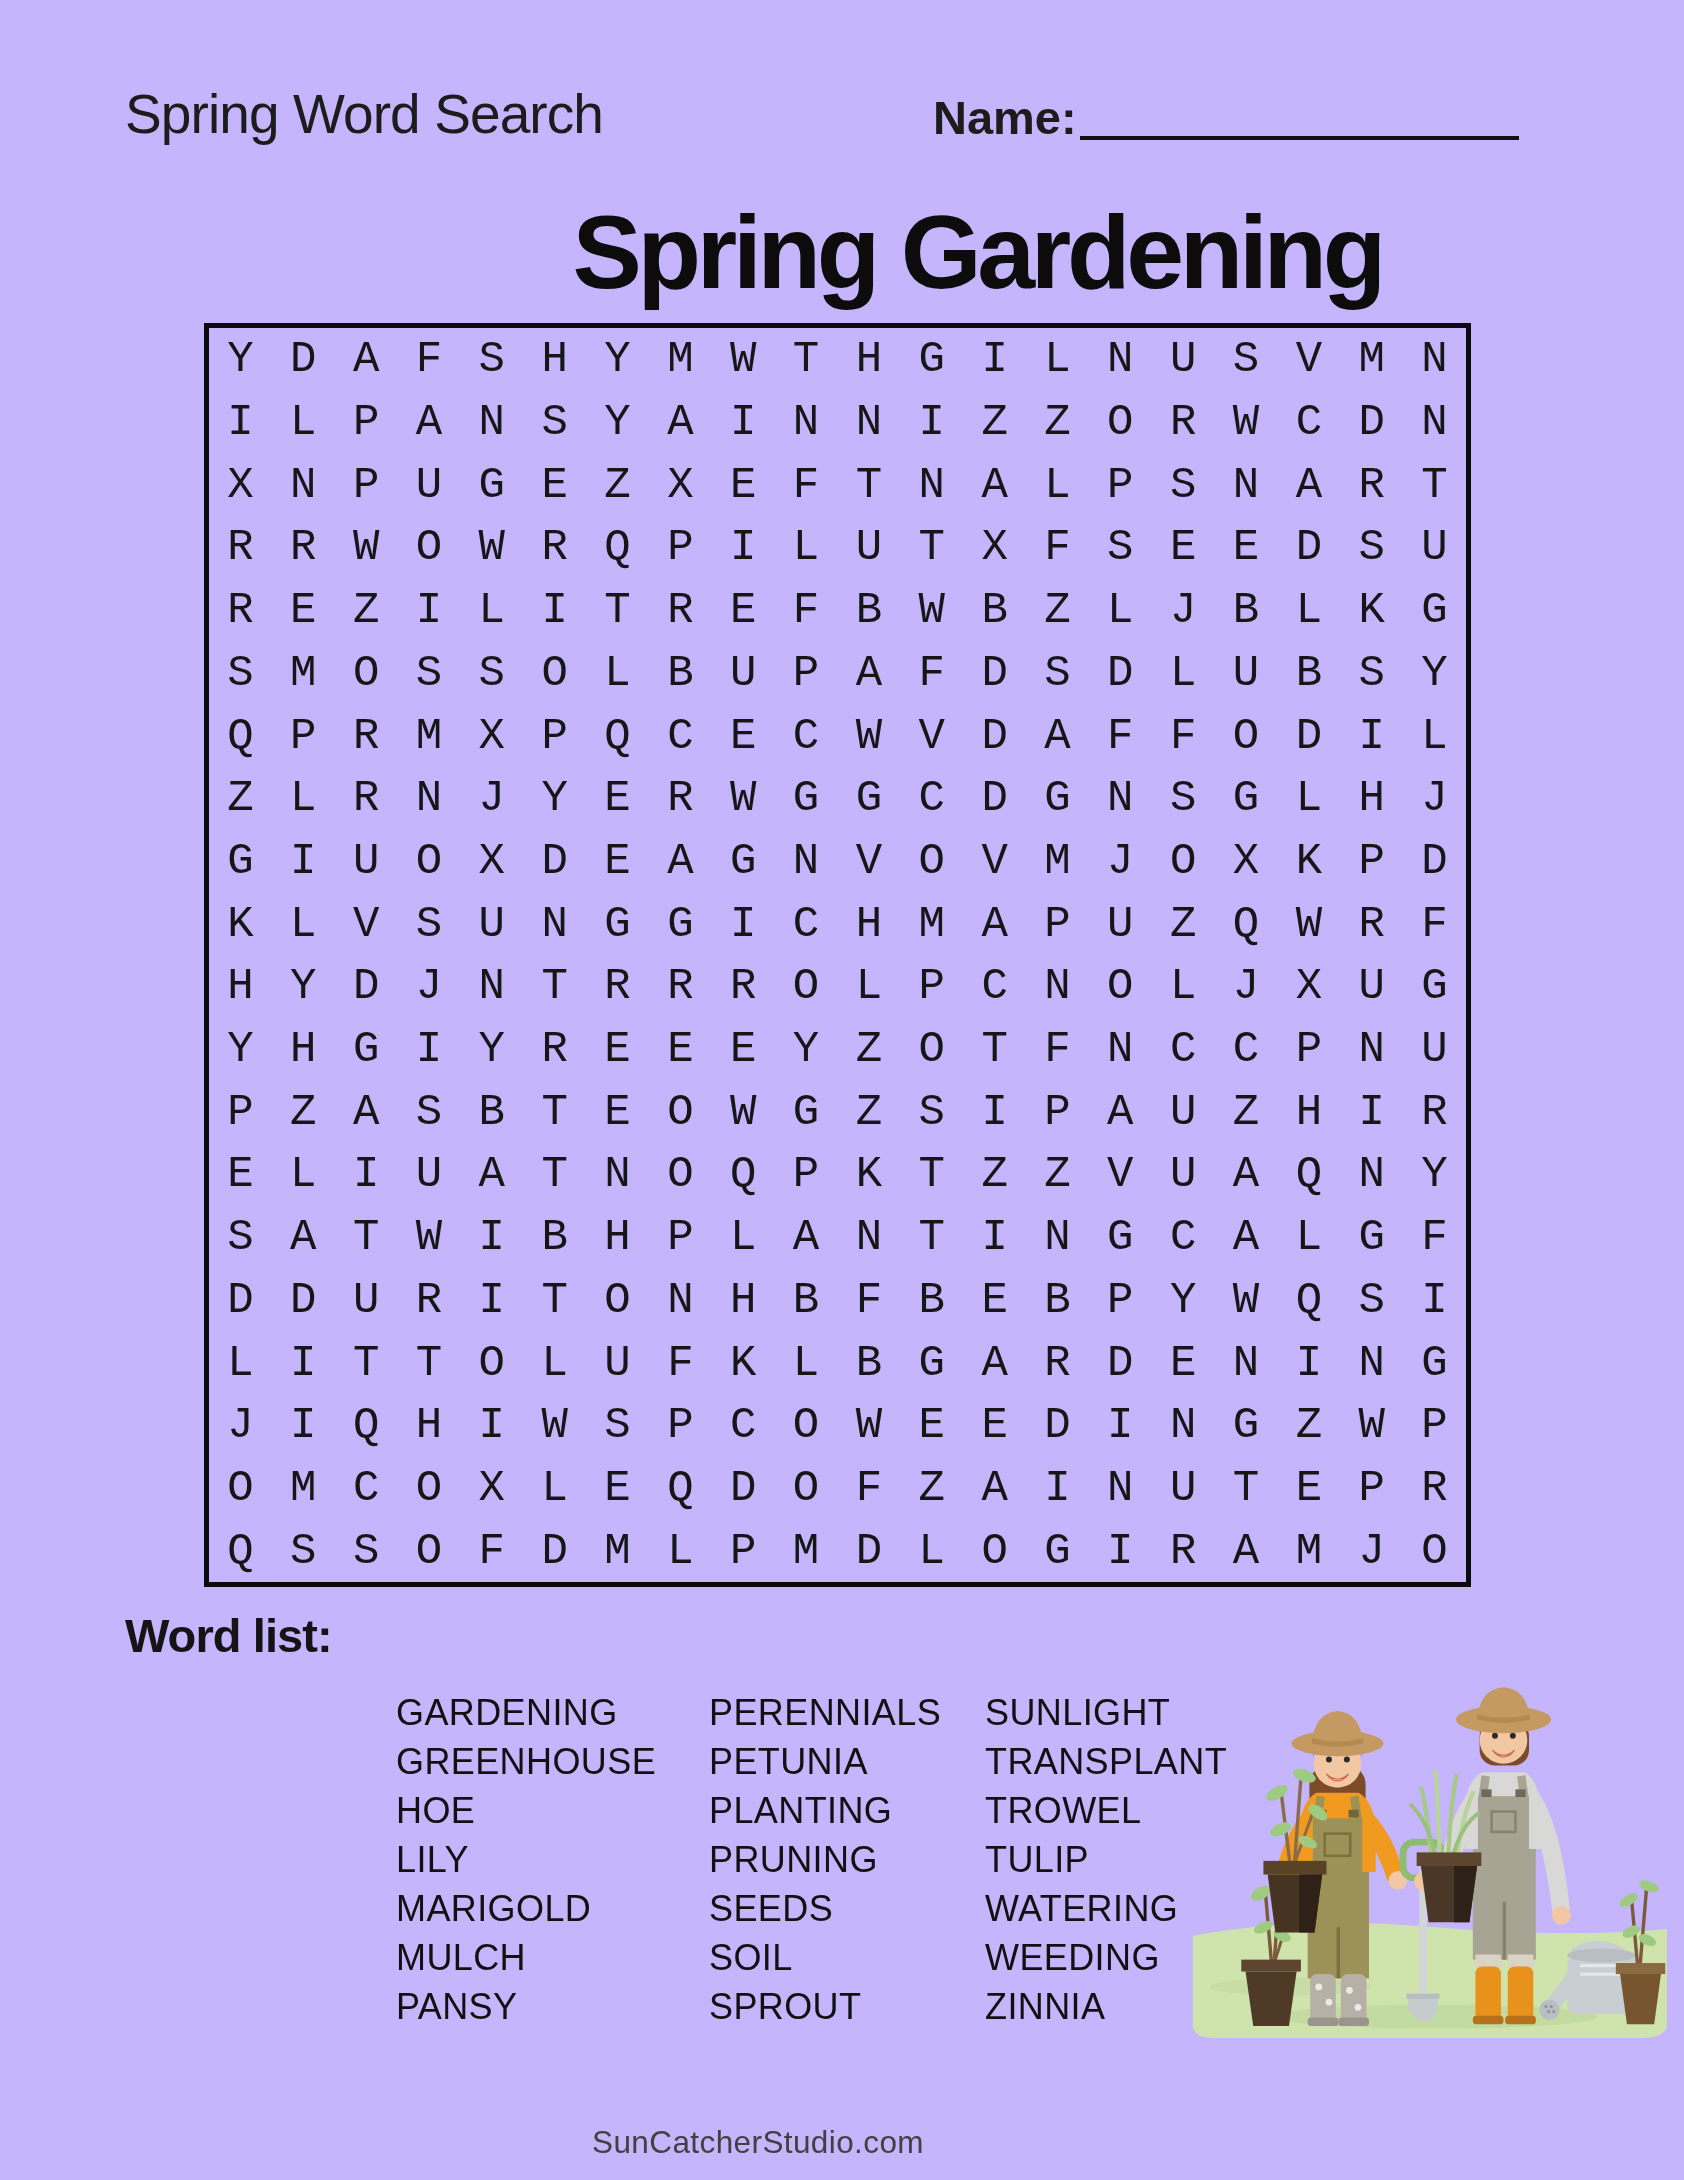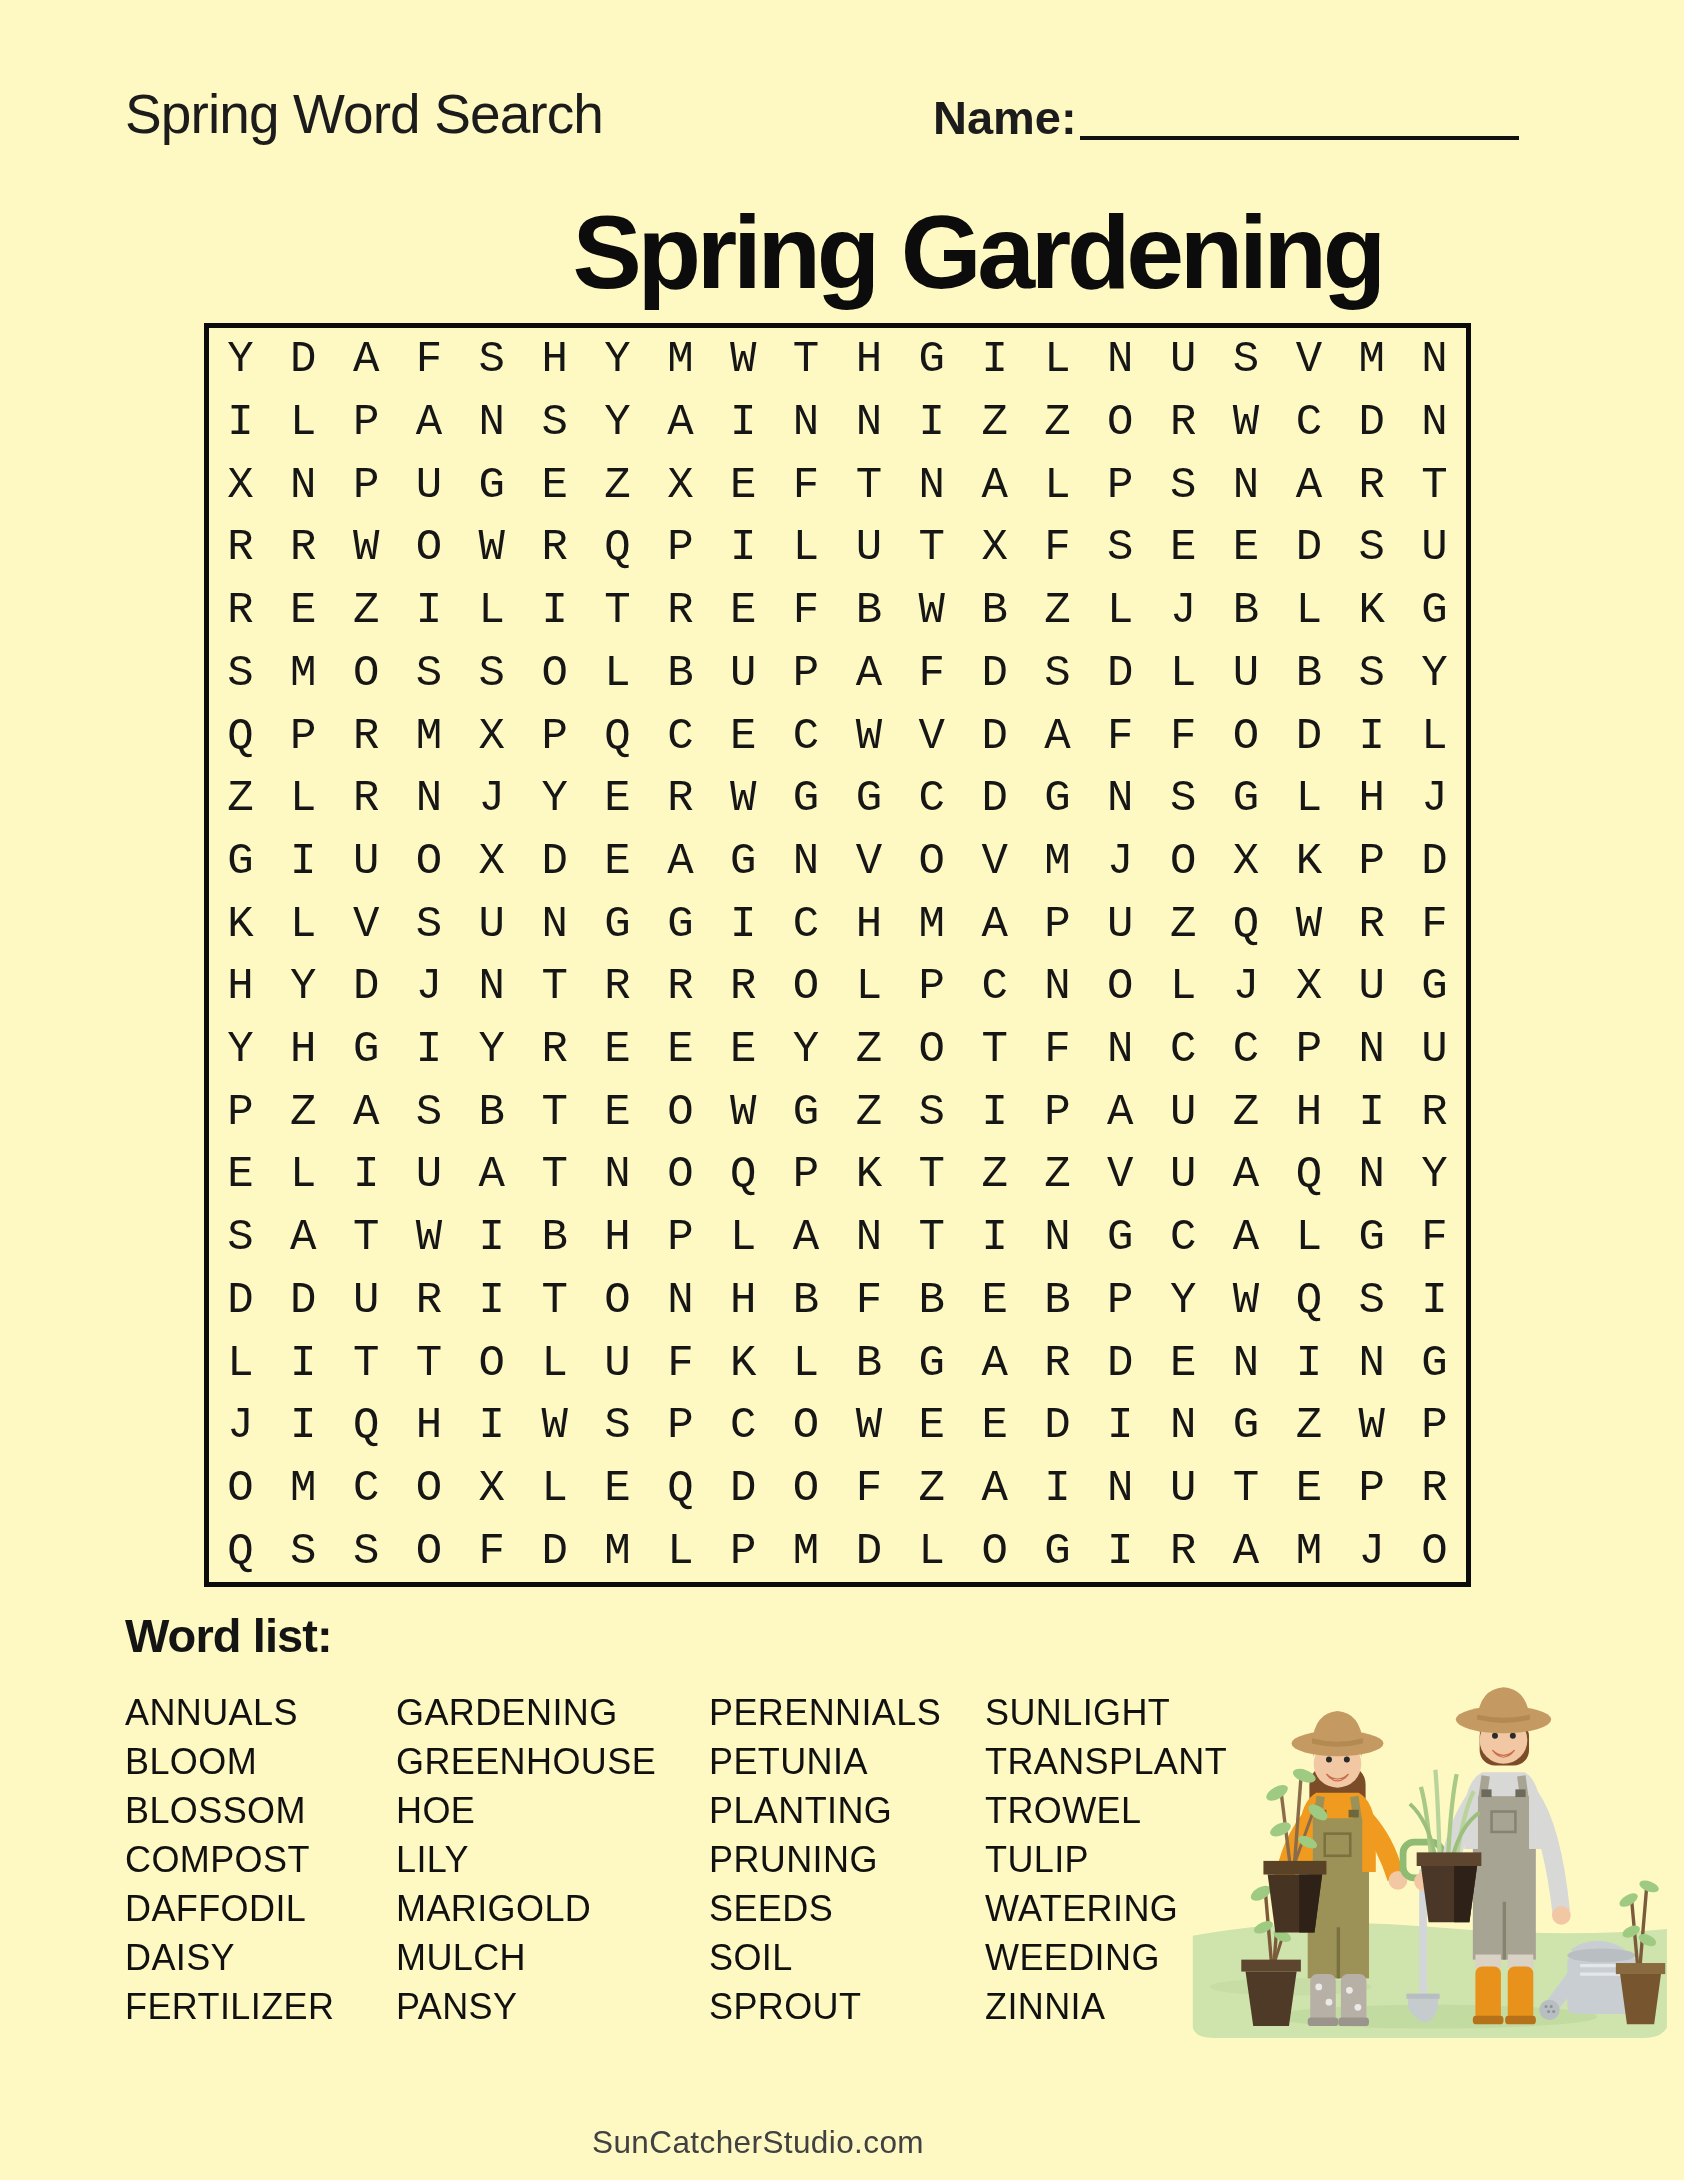--- a/index.html
+++ b/index.html
@@ -1,16 +1,16 @@
 <!DOCTYPE html>
 <html style="font-size:13.6px"><head>
 <meta charset="utf-8">
 <style>
   html,body{margin:0;padding:0;background:#fff;}
-  #page{position:relative;width:1685px;height:2181px;background:#fef9c3;overflow:hidden;
+  #page{position:relative;width:1685px;height:2181px;background:#c4b5fd;overflow:hidden;
         font-family:"Liberation Sans",sans-serif;color:#161616;}
 
   .header-title{position:absolute;left:125px;top:82px;font-size:55px;font-weight:400;
         letter-spacing:-0.9px;color:#1c1c1c;}
   .name-wrap{position:absolute;left:933px;top:90px;font-size:47px;font-weight:700;color:#1c1c1c;}
   .name-line{position:absolute;left:1080px;top:136px;width:439px;height:4.3px;background:#111;}
 
   .puzzle-title{position:absolute;left:0;top:193px;width:1382px;text-align:right;
         font-size:104px;font-weight:bold;letter-spacing:-4.3px;color:#0c0c0c;}
 
@@ -445,29 +445,20 @@
       <div class="cell">I</div>
       <div class="cell">R</div>
       <div class="cell">A</div>
       <div class="cell">M</div>
       <div class="cell">J</div>
       <div class="cell">O</div>
     </div>
 
   <div class="wordlist-label">Word list:</div>
 
-  <div class="word-col c1">
-      <div class="word">ANNUALS</div>
-      <div class="word">BLOOM</div>
-      <div class="word">BLOSSOM</div>
-      <div class="word">COMPOST</div>
-      <div class="word">DAFFODIL</div>
-      <div class="word">DAISY</div>
-      <div class="word">FERTILIZER</div>
-    </div>
   <div class="word-col c3">
       <div class="word">PERENNIALS</div>
       <div class="word">PETUNIA</div>
       <div class="word">PLANTING</div>
       <div class="word">PRUNING</div>
       <div class="word">SEEDS</div>
       <div class="word">SOIL</div>
       <div class="word">SPROUT</div>
     </div>
   <div class="word-col c2">

